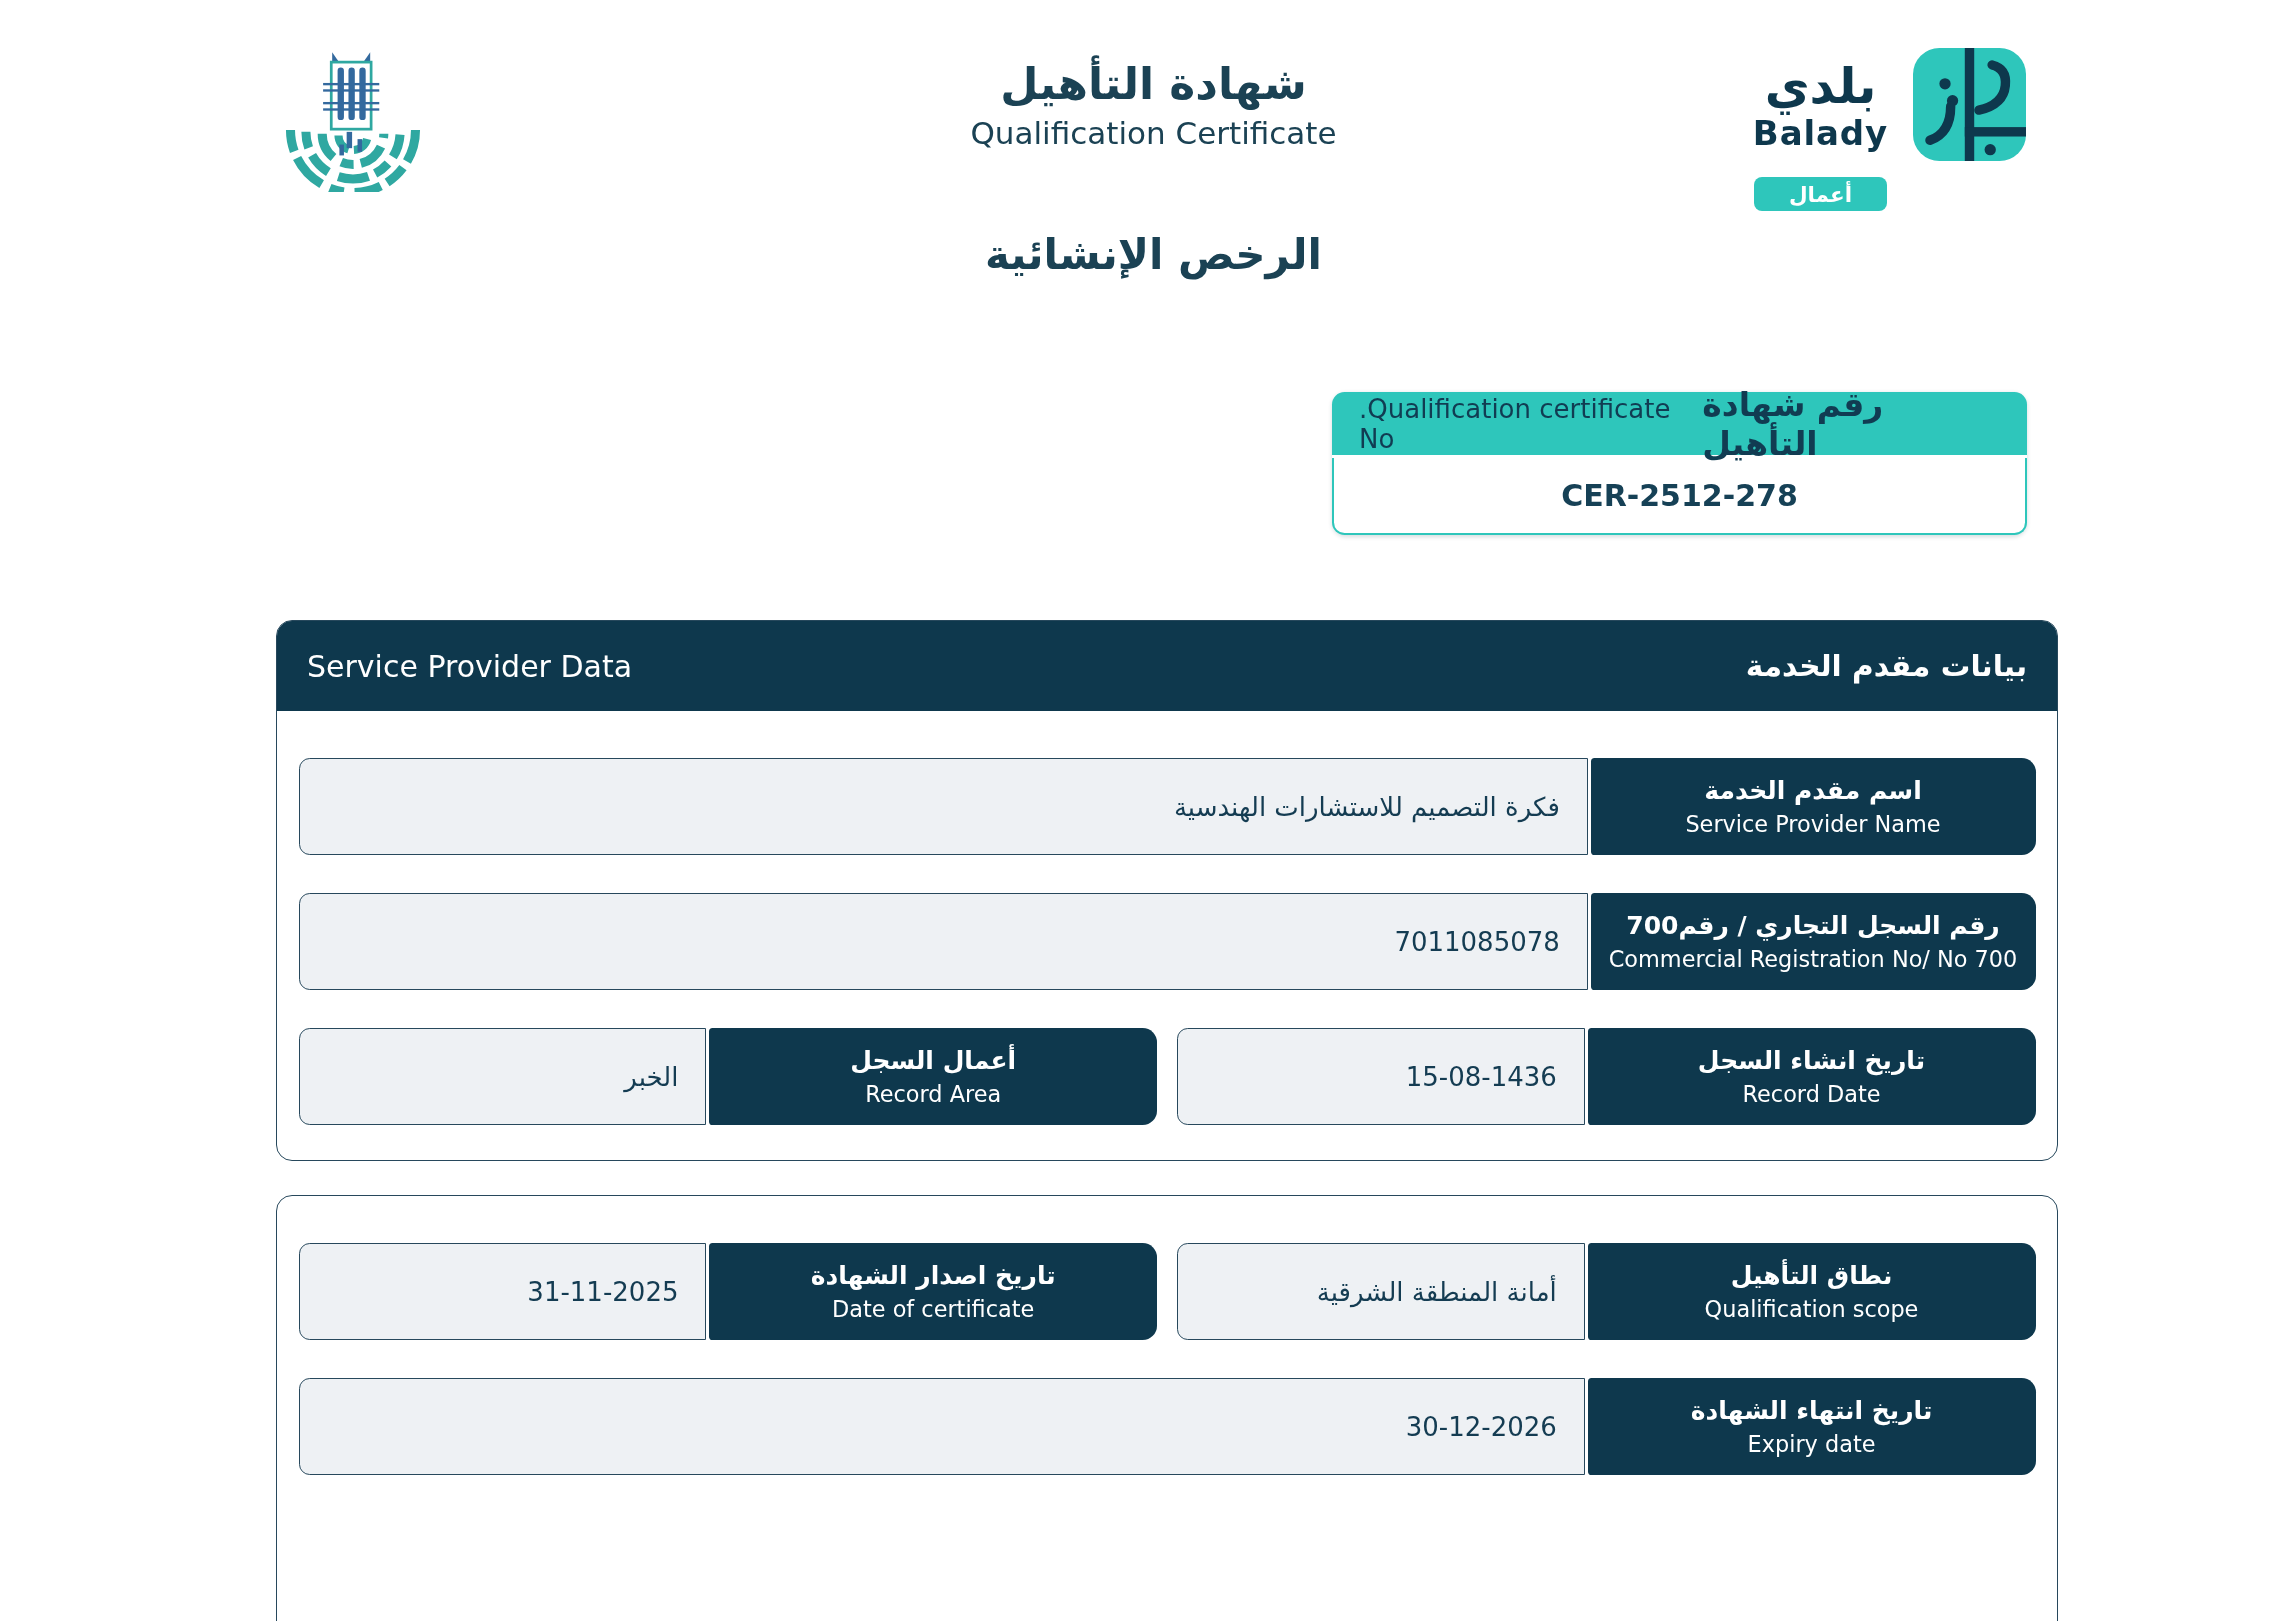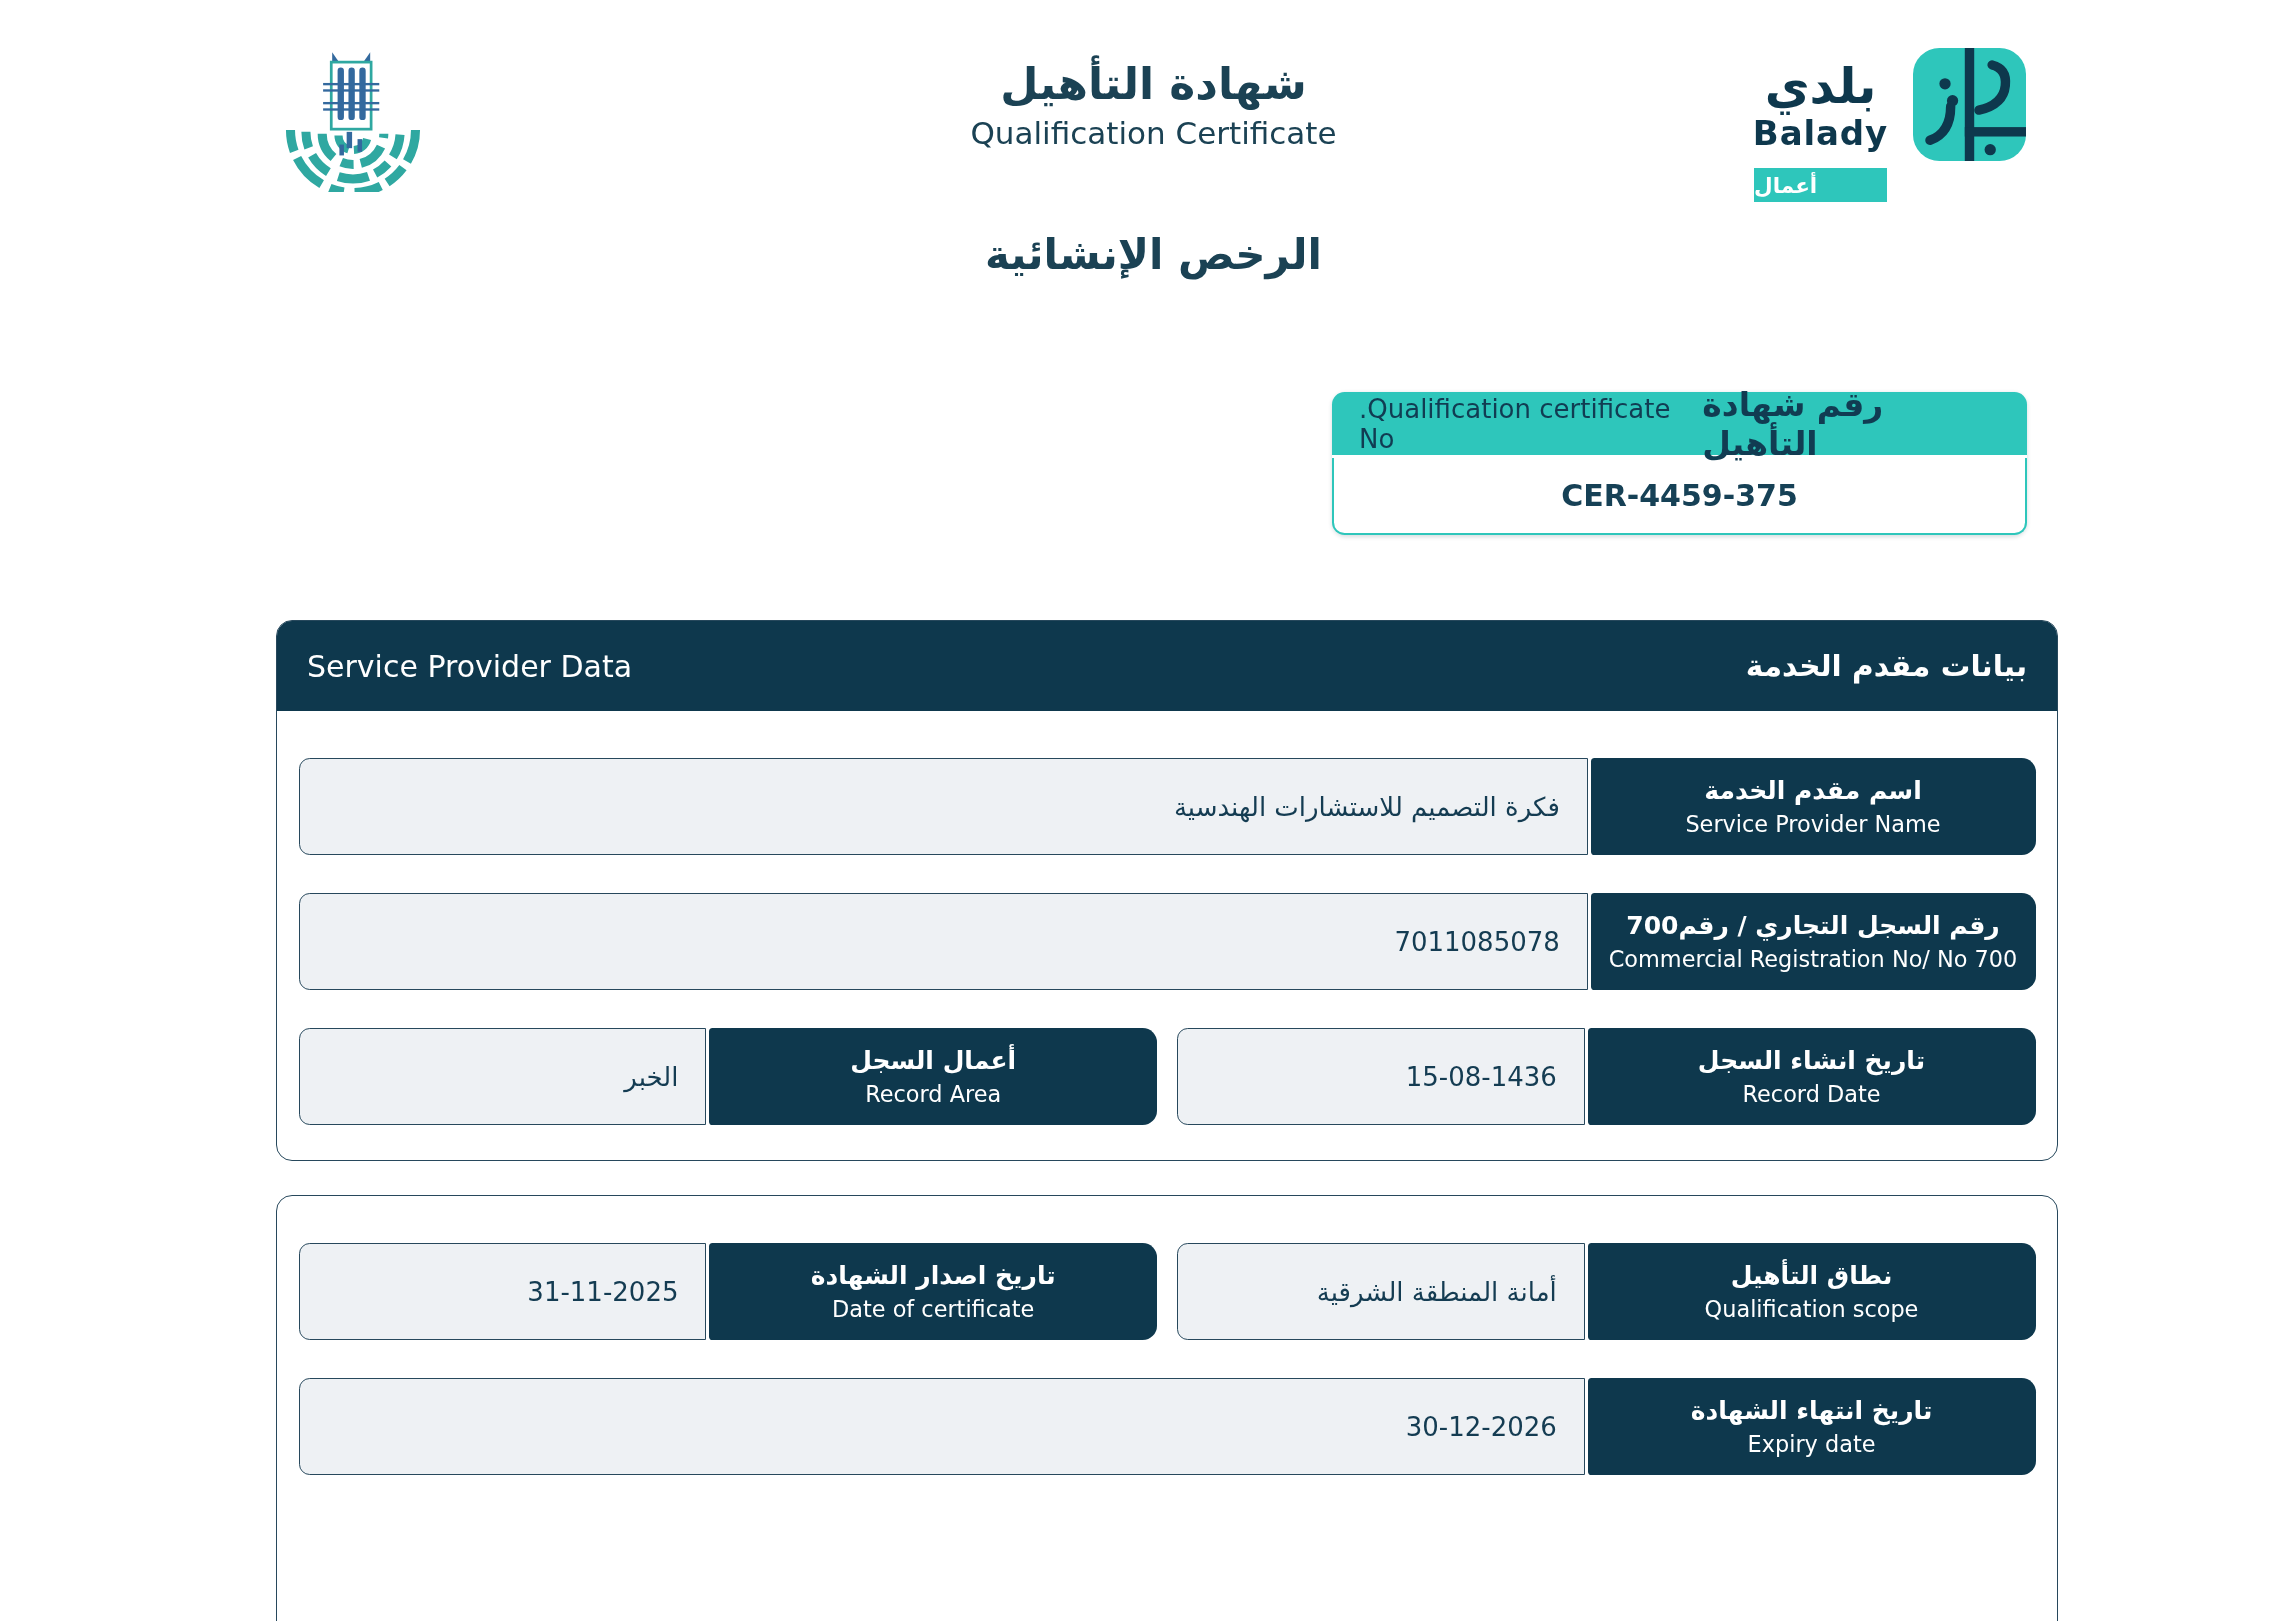--- a/index.html
+++ b/index.html
@@ -16,22 +16,22 @@
   .epm-logo{position:absolute;left:276px;top:50px;width:154px;height:142px;}
   .title-block{position:absolute;left:788px;top:59px;width:731px;text-align:center;color:var(--titleText);}
   .title-ar{font-size:44px;font-weight:700;line-height:1.15;}
   .title-en{font-size:31px;font-weight:500;margin-top:5.4px;}
   .subtitle-ar{font-size:42px;font-weight:700;margin-top:79px;}
 
   .balady{position:absolute;left:1741px;top:48px;display:flex;align-items:flex-start;}
   .balady-textcol{width:159px;display:flex;flex-direction:column;align-items:center;margin-top:14.3px;}
   .balady-ar{font-size:49px;font-weight:700;color:var(--navy);line-height:1;}
   .balady-en{font-size:34px;font-weight:700;color:var(--navy);letter-spacing:0.9px;margin-top:1.8px;}
-  .balady-badge{margin-top:15px;background:var(--teal);color:#fff;font-size:21.5px;font-weight:700;
-    padding:4.5px 0;width:133px;border-radius:0;}
+  .balady-badge{margin-top:24px;background:var(--teal);color:#fff;font-size:21.5px;font-weight:700;
+    padding:4.5px 0;width:133px;text-align:center;border-radius:8px;}
   .balady-mark{width:113px;height:113px;margin-left:12.5px;}
 
   
   .cert-box{position:absolute;left:1332px;top:392px;width:695px;border-radius:14.3px;
     box-shadow:0 1.8px 4.5px rgba(20,60,80,.18);}
   .cert-head{height:66px;background:var(--teal);border-radius:12.5px 12.5px 0 0;display:flex;align-items:center;
     justify-content:space-between;padding:0 27px;border-bottom:3.6px solid #fff;box-sizing:border-box;}
   .cert-head .en{font-size:26px;font-weight:500;color:#113C52;}
   .cert-head .ar{font-size:33px;font-weight:700;color:#113C52;}
   .cert-value{height:77px;background:#fff;border:2.7px solid var(--teal);border-top:none;
@@ -120,21 +120,21 @@
         <path d="M40 62 q0 28 -22 36" fill="none" stroke="#0E384D" stroke-width="10" stroke-linecap="round"></path>
       </svg>
     </div>
   </div>
 
   <div class="cert-box">
     <div class="cert-head">
       <span class="en">.Qualification certificate No</span>
       <span class="ar">رقم شهادة التأهيل</span>
     </div>
-    <div class="cert-value" dir="ltr">CER-4459-375</div>
+    <div class="cert-value" dir="ltr">CER-2512-278</div>
   </div>
 
   <section class="panel sp">
     <div class="panel-head">
       <span class="en">Service Provider Data</span>
       <span class="ar">بيانات مقدم الخدمة</span>
     </div>
     <div class="panel-body">
 
       <div class="frow">

